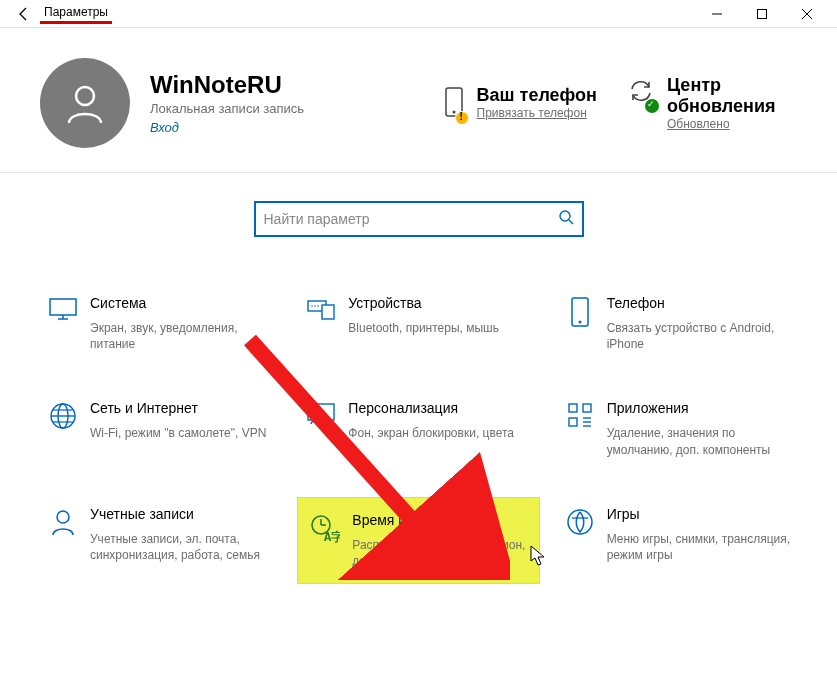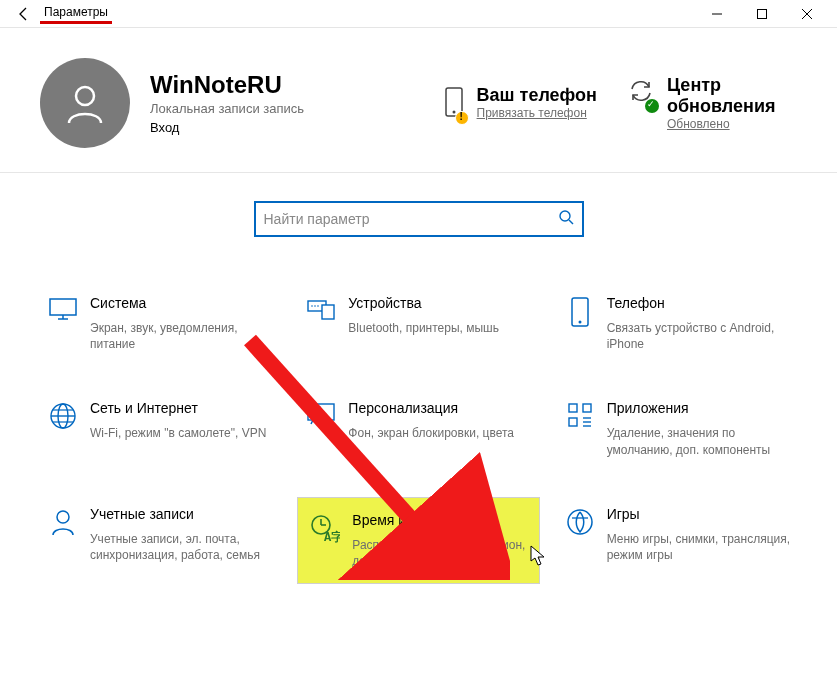--- a/index.html
+++ b/index.html
@@ -9,21 +9,21 @@
   .title-text { font-size: 12px; padding: 2px 4px; border-bottom: 3px solid #d30000; }
   .win-controls { margin-left:auto; display:flex; }
   .win-btn { width:45px; height:32px; display:flex; align-items:center; justify-content:center; cursor:pointer; }
   .win-btn svg { width:10px; height:10px; }
 
   .header-row { display:flex; padding: 30px 40px 24px 40px; align-items:center; border-bottom:1px solid #e6e6e6; }
   .avatar { width:90px; height:90px; border-radius:50%; background:#7a7a7a; display:flex; align-items:center; justify-content:center; }
   .account-block { margin-left: 20px; flex:0 0 auto; }
   .account-name { font-size:24px; font-weight:600; }
   .account-sub { color:#6e6e6e; font-size:13px; margin-top:2px; }
-  .account-link { color:#000000; font-size:13px; margin-top:4px; cursor:pointer; display:inline-block;}
+  .account-link { color:#0369a1; font-size:13px; margin-top:4px; cursor:pointer; display:inline-block;font-style:italic;}
   .header-spacer { flex:1; }
   .header-card { display:flex; align-items:flex-start; margin-left:30px; max-width:170px; }
   .header-card .ic { position:relative; margin-right:12px; margin-top:2px; }
   .header-card .t1 { font-size:18px; font-weight:600; }
   .header-card .t2 { font-size:12px; color:#6e6e6e;text-decoration:underline; }
   .badge { position:absolute; right:-4px; bottom:-4px; width:14px; height:14px; border-radius:50%; }
   .badge.warn { background:#fdb500; border:1px solid #fff; }
   .badge.warn::after { content:"!"; color:#000; font-size:10px; font-weight:bold; position:absolute; left:4px; top:-1px;}
   .badge.ok { background:#0f8a0f; }
   .badge.ok::after { content:"✓"; color:#fff; font-size:9px; position:absolute; left:2px; top:0px;}

